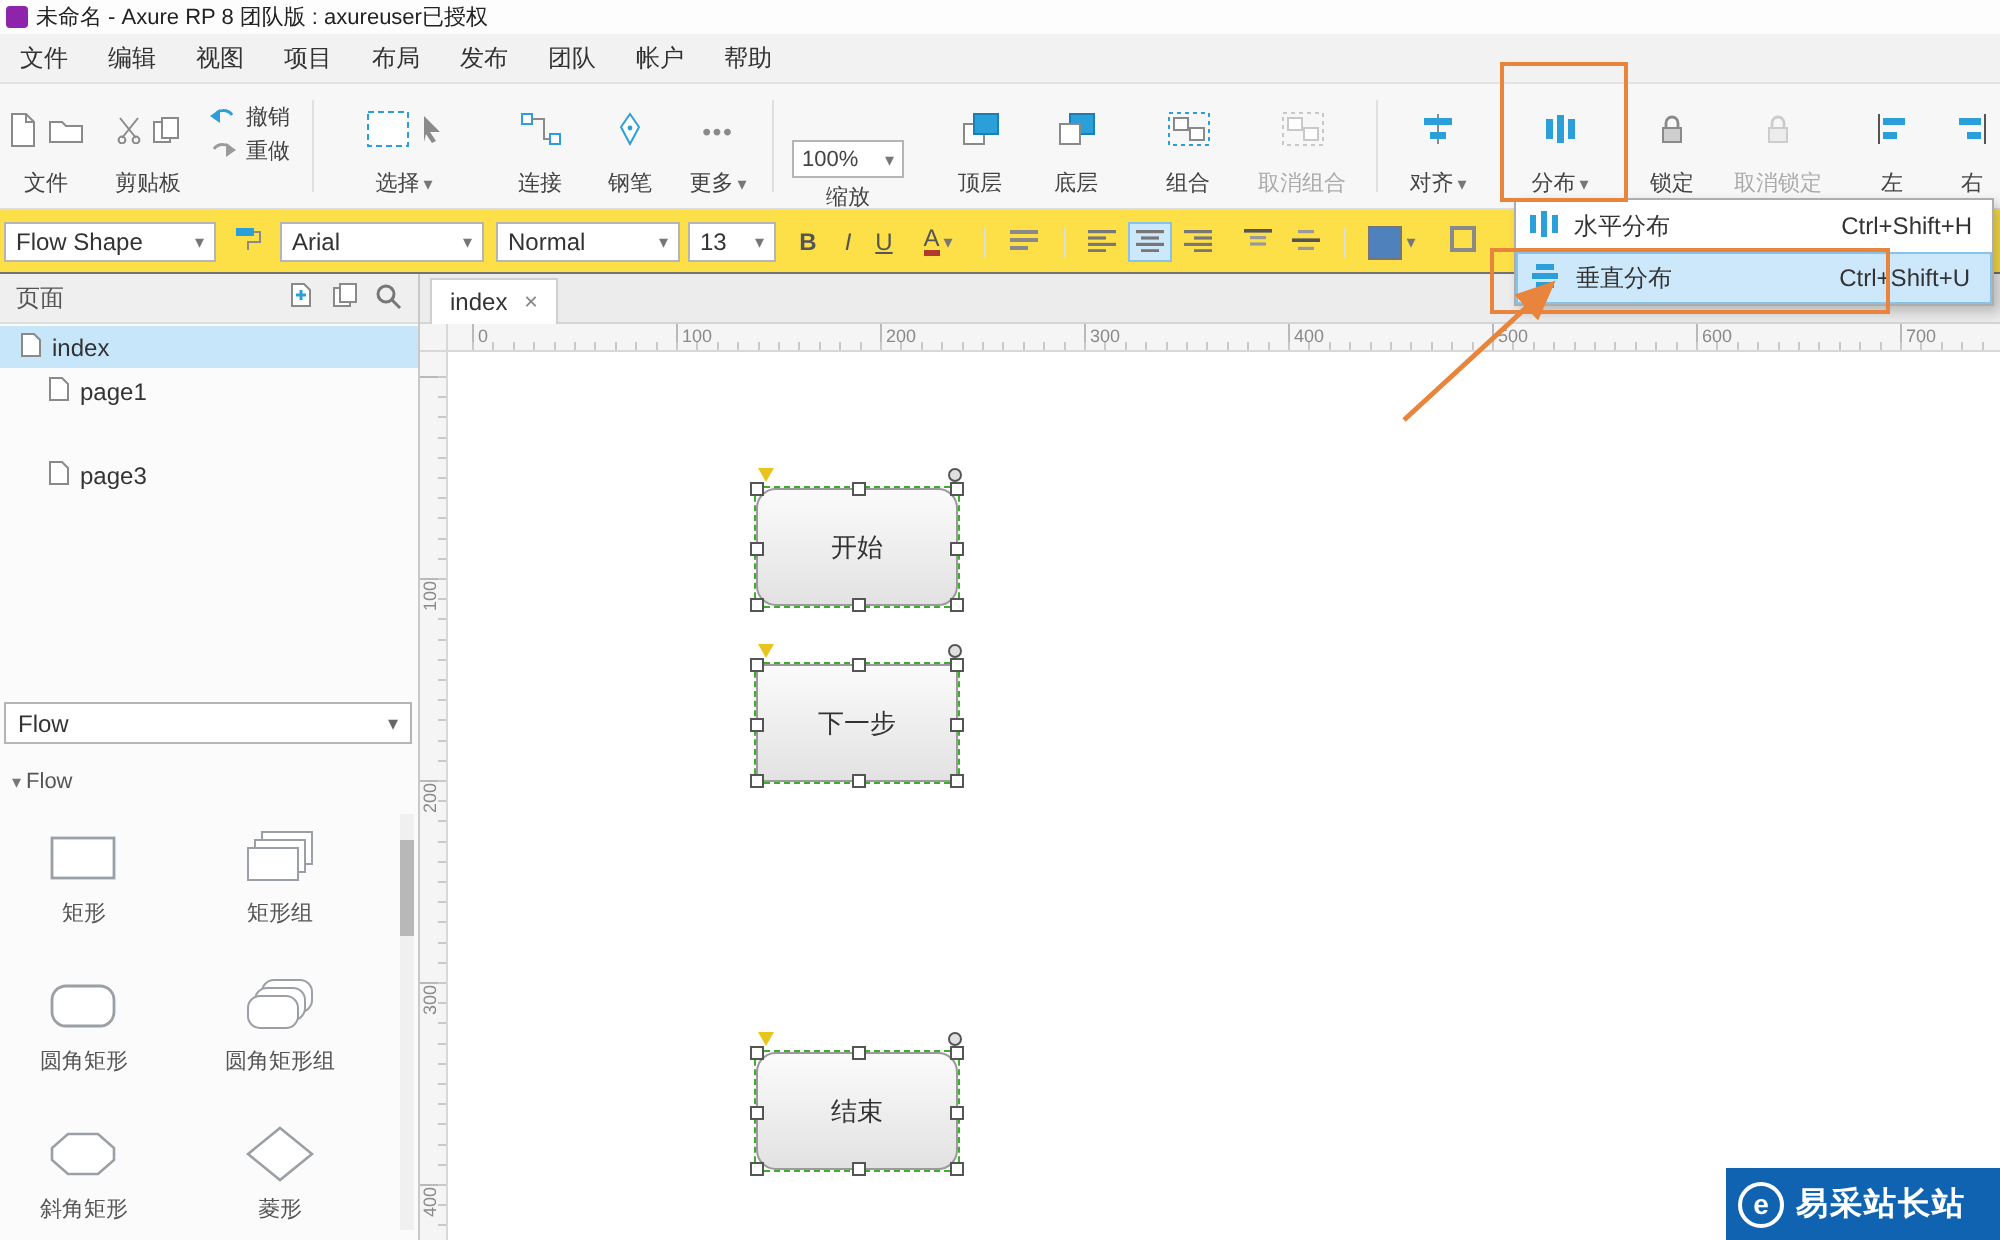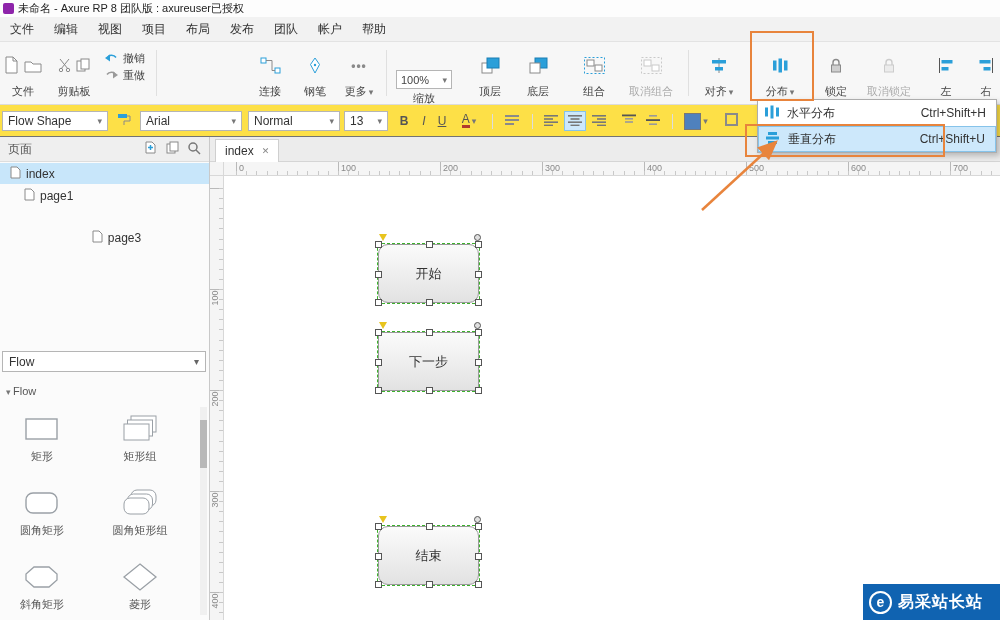--- a/index.html
+++ b/index.html
@@ -145,20 +145,31 @@
       </div>
       <div class="tb-row">
         <span><svg width="15" height="11">
               <path d="M11 6 C11 2.5, 5 2.5, 3 5.5" fill="none" stroke="#9a9a9a" stroke-width="1.5"></path>
               <path d="M14 6 l-5 -3.5 v7 z" fill="#9a9a9a"></path>
             </svg></span>
         <span>重做</span>
       </div>
     </div>
     <div class="tb-sep" style="left:156px;"></div>
+    <div class="tb-group" style="left:162px;width:80px;">
+      <div class="tb-icons">
+        <span><svg width="22" height="19">
+              <rect x="1" y="1" width="20" height="17" fill="#fff" stroke="#2b9fd9" stroke-dasharray="3 2"></rect>
+            </svg></span>
+        <span><svg width="12" height="15">
+              <path d="M2 1 l8 8 h-5 l3 4.5 -2 1 -3 -4.5 -1 4 z" fill="#8a8a8a"></path>
+            </svg></span>
+      </div>
+      <div class="tb-label dd">选择</div>
+    </div>
     <div class="tb-group" style="left:246px;width:48px;">
       <div class="tb-icons">
           <span><svg width="21" height="17">
               <rect x="1" y="1" width="5" height="5" fill="#fff" stroke="#2b9fd9"></rect>
               <rect x="15" y="11" width="5" height="5" fill="#fff" stroke="#2b9fd9"></rect>
               <path d="M6 3.5 h6 v10 h3" fill="none" stroke="#8a8a8a"></path>
             </svg></span>
         </div>
       <div class="tb-label">连接</div>
     </div>
@@ -396,21 +407,21 @@
             <path d="M1 1 h6 l3 3 v8 h-9 z" fill="#fff" stroke="#8a8a8a"></path>
           </svg></span>
       <span>index</span>
     </div>
     <div class="tree-item child" style="top:48px;">
       <span><svg width="11" height="13">
             <path d="M1 1 h6 l3 3 v8 h-9 z" fill="#fff" stroke="#8a8a8a"></path>
           </svg></span>
       <span>page1</span>
     </div>
-    <div class="tree-item child" style="top:90px;justify-content:center;">
+    <div class="tree-item child" style="top:90px;">
       <span><svg width="11" height="13">
             <path d="M1 1 h6 l3 3 v8 h-9 z" fill="#fff" stroke="#8a8a8a"></path>
           </svg></span>
       <span>page3</span>
     </div>
 
     <div class="lib-select">
         <span>Flow</span>
       </div>
     <div class="lib-section"><span>Flow</span></div>

